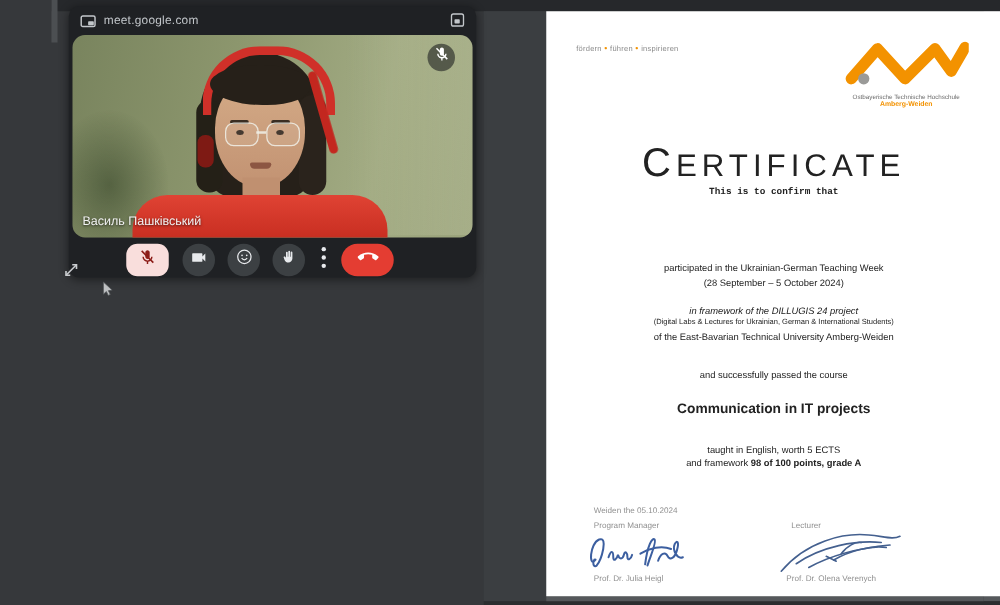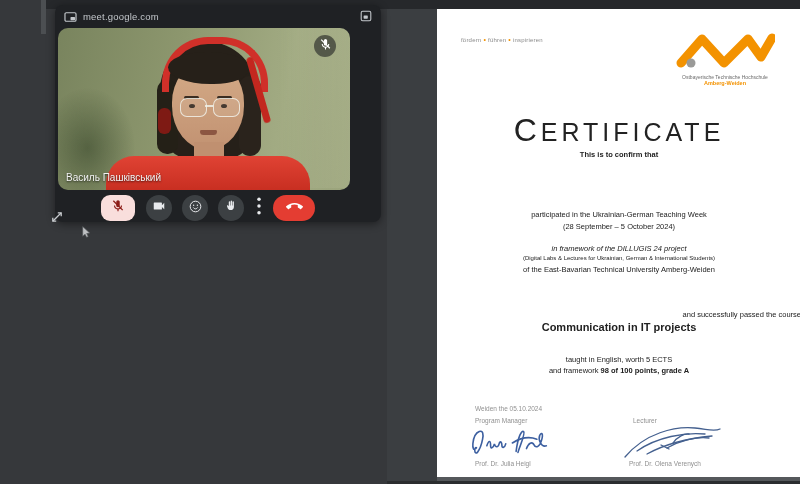--- a/index.html
+++ b/index.html
@@ -17,21 +17,21 @@
 
   
   .meet-window{left:14px;top:5px;width:326px;height:217px;background:#1f2124;
       border-radius:8px;z-index:5;box-shadow:0 2px 8px rgba(0,0,0,.45);}
   .meet-titlebar{position:absolute;left:0;top:0;width:100%;height:23px;
       display:flex;align-items:center;}
   .meet-title{color:#c3c7cb;font-size:9.5px;margin-left:6px;letter-spacing:.2px;}
   .tb-icon{margin-left:9px;display:flex;}
   .tb-right{position:absolute;right:9px;top:5px;display:flex;}
 
-  .meet-video{position:absolute;left:3px;top:23px;width:292px;height:162px;
+  .meet-video{position:absolute;left:3px;top:23px;width:320px;height:162px;
       border-radius:10px;overflow:hidden;
       background:linear-gradient(100deg,#79845e 0%,#8d976e 40%,#a2ab83 75%,#9aa37b 100%);}
   .art{position:absolute;filter:blur(.5px);}
   .smudge-dark{left:-18px;top:60px;width:95px;height:120px;border-radius:50%;
       background:radial-gradient(closest-side,rgba(42,58,32,.5),rgba(42,58,32,0));}
   .smudge-light{left:218px;top:-10px;width:110px;height:170px;
       background:linear-gradient(90deg,rgba(216,220,188,0),rgba(216,220,188,.22));}
   .hair-back{left:102px;top:14px;width:96px;height:118px;background:#262019;
       border-radius:48px 48px 34px 34px;}
   .side-hair-l{left:99px;top:52px;width:21px;height:74px;background:#242017;border-radius:10px;}
@@ -233,30 +233,30 @@
         <svg width="100" height="36" viewBox="0 0 100 36">
           <polyline points="6,30 27,6 49,30 73,6 86,24 97,5" fill="none" stroke="#f39200" stroke-width="9" stroke-linecap="round" stroke-linejoin="round"></polyline>
           <circle cx="16" cy="30" r="4.5" fill="#9a9a98"></circle>
         </svg>
       </span>
       <div class="logo-line1">Ostbayerische Technische Hochschule</div>
       <div class="logo-line2">Amberg-Weiden</div>
     </div>
 
     <div class="c cert-title">Certificate</div>
-    <div class="c t-b75" style="top:141px;">This is to confirm that</div>
+    <div class="c t-b75" style="top:141px;font-family:Liberation Mono, monospace;">This is to confirm that</div>
 
     <div class="c t-75" style="top:201px;">participated in the Ukrainian-German Teaching Week</div>
     <div class="c t-75" style="top:213px;">(28 September – 5 October 2024)</div>
 
     <div class="c t-75" style="top:235px;font-style:italic;">in framework of the DILLUGIS 24 project</div>
     <div class="c t-note" style="top:246px;">(Digital Labs &amp; Lectures for Ukrainian, German &amp; International Students)</div>
     <div class="c t-75" style="top:256px;">of the East-Bavarian Technical University Amberg-Weiden</div>
 
-    <div class="c t-75" style="top:301px;text-align:right;">and successfully passed the course</div>
+    <div class="c t-75" style="top:286px;">and successfully passed the course</div>
     <div class="c t-course" style="top:312px;">Communication in IT projects</div>
 
     <div class="c t-75" style="top:346px;">taught in English, worth 5 ECTS</div>
     <div class="c t-75" style="top:357px;">
       <span>and framework </span><b>98 of 100 points, grade A</b>
     </div>
 
     <div class="sig-col" style="left:38px;top:396px;">Weiden the 05.10.2024</div>
     <div class="sig-col" style="left:38px;top:408px;">Program Manager</div>
     <div class="sig-img" style="left:30px;top:414px;">

